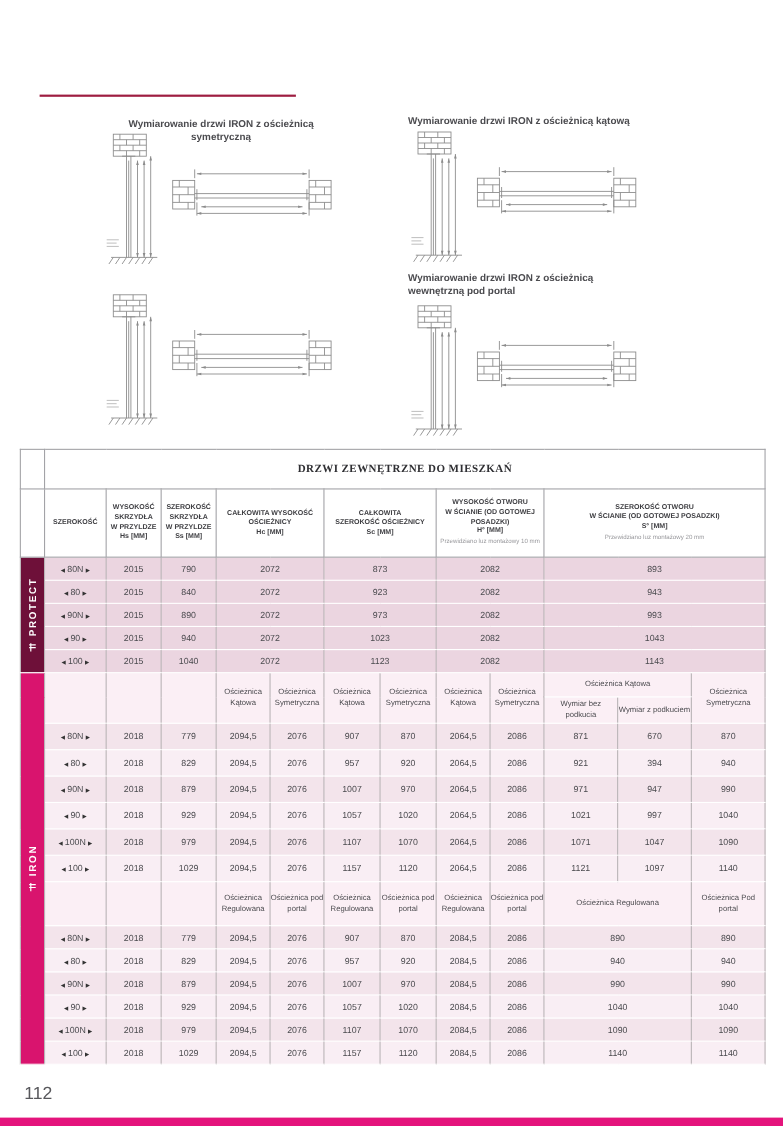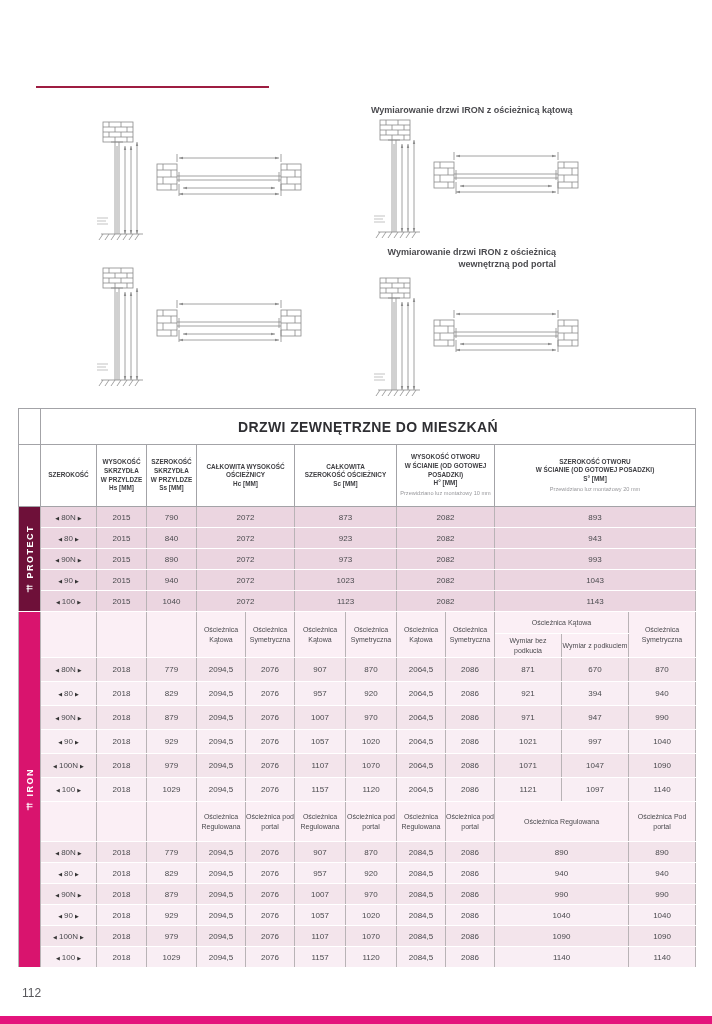--- a/index.html
+++ b/index.html
@@ -5,56 +5,57 @@
   html,body{margin:0;padding:0;}
   .page{position:relative;width:712px;height:1024px;background:#fff;overflow:hidden;
         font-family:"Liberation Sans","DejaVu Sans",sans-serif;}
   .title{position:absolute;left:36px;top:44px;margin:0;font-size:30px;font-weight:400;
          letter-spacing:2.5px;color:#38383c;}
   .rule{position:absolute;left:36px;top:86px;width:233px;height:2px;background:#9e1d41;}
   .cap{position:absolute;font-size:9px;font-weight:700;color:#4b4b4f;line-height:1.3;}
   #cap1{left:95px;top:107px;width:212px;text-align:center;}
   #cap2{left:371px;top:105px;width:250px;}
   #cap3{left:95px;top:252px;width:250px;}
-  #cap4{left:371px;top:247px;width:185px;text-align:right;}
+  #cap4{left:371px;top:247px;width:185px;}
   .diag{position:absolute;width:215px;height:125px;}
   #d1{left:95px;top:120px;} #d2{left:372px;top:118px;}
   #d3{left:95px;top:266px;} #d4{left:372px;top:276px;}
 
   table.dim{position:absolute;left:18px;top:408px;width:677px;table-layout:fixed;
             border-collapse:collapse;border:1px solid #a3a3a7;font-size:8px;color:#4a4a4e;}
   table.dim td{padding:0;text-align:center;vertical-align:middle;
                border-left:1px solid #b9b3b6;border-right:1px solid #b9b3b6;
                border-top:1px solid #fff;border-bottom:1px solid #fff;}
   tr.trow{height:36px;} tr.hrow{height:62px;}
   tr.trow td,tr.hrow td{border:1px solid #a3a3a7;background:#fff;}
-  td.ttl{font-size:14px;font-weight:700;letter-spacing:.4px;color:#2f2f33;}
+  td.ttl{font-size:10px;font-weight:700;letter-spacing:.4px;color:#2f2f33;font-family:Liberation Serif, serif;}
   td.ch{font-size:6.4px;font-weight:700;line-height:1.35;color:#3e3e42;padding:2px 1px;}
   td.ch .note{font-size:5.6px;font-weight:400;color:#98989c;margin-top:2px;}
   td.sh{background:#fbeff5;font-size:7px;line-height:1.35;color:#4a4a4e;padding:2px 1px;}
   tr#sub1a{height:22px;} tr#sub1b{height:24px;} tr#sub2{height:40px;}
   tr.pr{height:21px;} tr.g1{height:24px;} tr.g2{height:21px;}
   tr.pr td{background:#ebd5e0;}
   tr.ra td{background:#f3e4eb;} tr.rb td{background:#f9eef4;}
   td.sb-protect{background:#6e1039 !important;border-top:1px solid #6e1039;}
   td.sb-iron{background:#d9146e !important;border-top:1px solid #d9146e;}
   .sbwrap{display:flex;flex-direction:column;align-items:center;gap:5px;}
   .vtext{writing-mode:vertical-rl;transform:rotate(180deg);color:#fff;font-weight:700;
          font-size:9px;letter-spacing:1.5px;white-space:nowrap;}
   .arr{font-size:5px;margin:0 2px;color:#333;font-family:"DejaVu Sans",sans-serif;}
-  .pagenum{position:absolute;left:22px;top:986px;font-size:12px;color:#58585c;}
+  .pagenum{position:absolute;left:22px;top:986px;font-size:16px;color:#58585c;}
   .bottombar{position:absolute;left:0;bottom:0;width:712px;height:8px;background:#e4147c;}
 </style>
 </head>
 <body>
 
 <div class="page">
 
   <div class="rule"></div>
 
+  <div class="cap" id="cap1">Wymiarowanie drzwi IRON z ościeżnicą symetryczną</div>
   <div class="cap" id="cap2">Wymiarowanie drzwi IRON z ościeżnicą kątową</div>
   <div class="cap" id="cap4">Wymiarowanie drzwi IRON z ościeżnicą wewnętrzną pod portal</div>
 
   <div class="diag" id="d1">
     <svg viewBox="0 0 215 125" width="215" height="125">
       <g stroke="#8b8b8b" fill="none" stroke-width="0.8">
         <rect x="8" y="2" width="30" height="20" fill="#fff"></rect>
         <path d="M8 7h30M8 12h30M8 17h30 M14 2v5M26 2v5M20 7v5M32 7v5M14 12v5M26 12v5M20 17v5M32 17v5"></path>
         <path d="M16 22h12 M20 22v92 M24 22v92 M22 26v88"></path>
         <path d="M30 26v88 M36 26v88 M42 22v92"></path>

